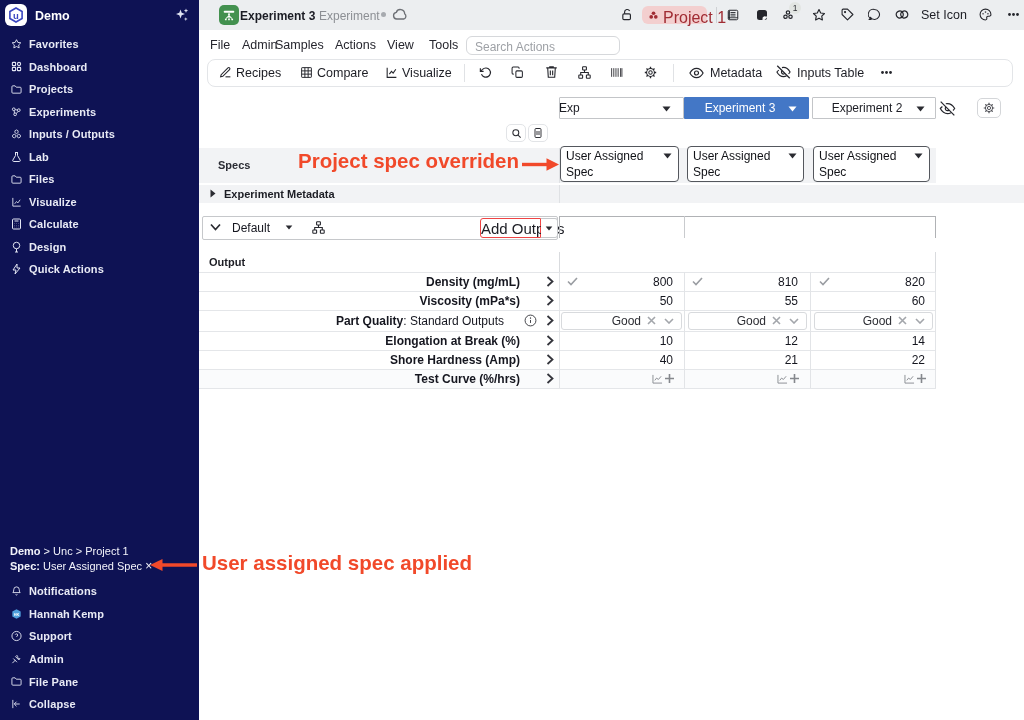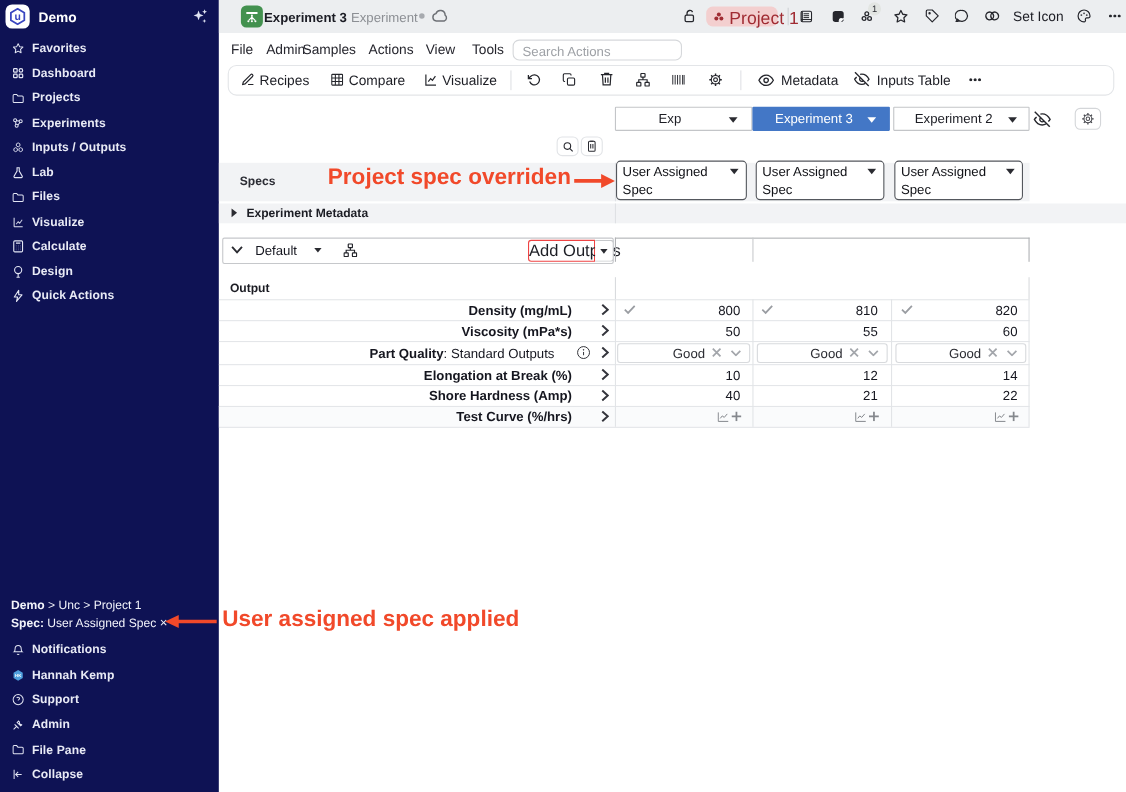--- a/index.html
+++ b/index.html
@@ -387,21 +387,21 @@
       <path d="M2 1l20 20"></path>
     </svg>
   <div class="ab" style="left:598px;top:66px;font-size:12.5px;color:#1c1d24">Inputs Table</div>
   <svg class="ab" style="left:682px;top:71px" width="11" height="3" viewBox="0 0 11 3">
       <circle cx="1.5" cy="1.5" r="1.4" fill="#25262c"></circle>
       <circle cx="5.5" cy="1.5" r="1.4" fill="#25262c"></circle>
       <circle cx="9.5" cy="1.5" r="1.4" fill="#25262c"></circle>
     </svg>
 
   <div class="ab" style="left:360px;top:97px;width:125px;height:22px;border:1px solid #c3c5c8;background:#fff;border-radius:1px"></div>
-  <div class="ab" style="left:360px;top:97px;width:100px;height:22px;font-size:12px;color:#1c1d24;text-align:center;line-height:22px">Exp</div>
+  <div class="ab" style="left:360px;top:97px;width:100px;height:22px;font-size:12px;color:#1c1d24;text-align:left;line-height:22px">Exp</div>
   <svg class="ab" style="left:463px;top:106px" width="9" height="6" viewBox="0 0 9 6" fill="#2a2b31">
       <path d="M0.5 0.5h8L4.5 5.5z"></path>
     </svg>
   <div class="ab" style="left:485px;top:97px;width:125px;height:22px;background:#4377c6;border-radius:1px"></div>
   <div class="ab" style="left:485px;top:97px;width:112px;height:22px;font-size:12px;font-weight:500;color:#fff;text-align:center;line-height:22px">Experiment 3</div>
   <svg class="ab" style="left:589px;top:106px" width="9" height="6" viewBox="0 0 9 6" fill="#fff">
       <path d="M0.5 0.5h8L4.5 5.5z"></path>
     </svg>
   <div class="ab" style="left:613px;top:97px;width:124px;height:22px;border:1px solid #c3c5c8;background:#fff;border-radius:1px"></div>
   <div class="ab" style="left:613px;top:97px;width:110px;height:22px;font-size:12px;color:#1c1d24;text-align:center;line-height:22px">Experiment 2</div>

